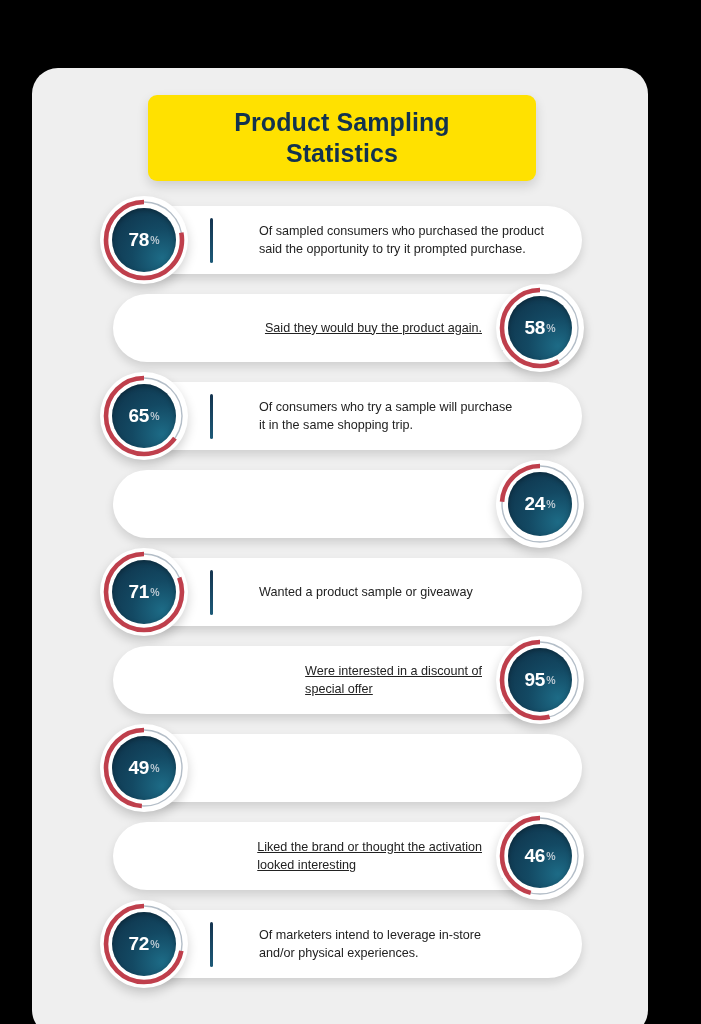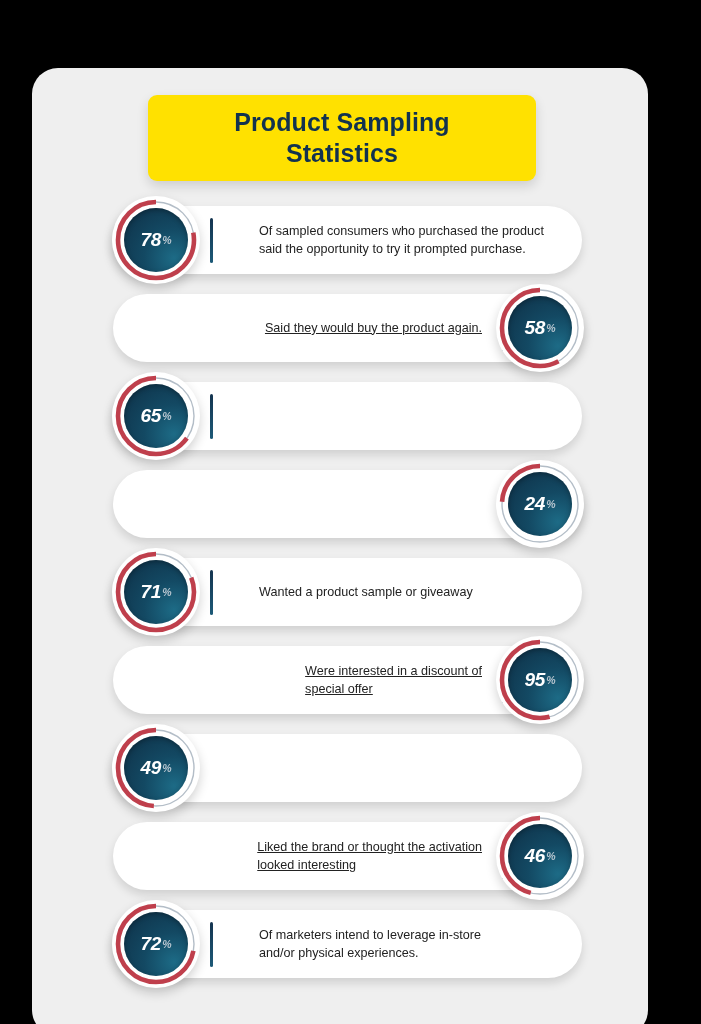--- a/index.html
+++ b/index.html
@@ -79,22 +79,22 @@
   .row.right-circle .stat-text{ text-align:left;text-decoration:underline; }
 
   
   .gauge{
     position:absolute;
     top:0; width:88px; height:88px;
     border-radius:50%;
     background:#ffffff;
     box-shadow:0 5px 11px rgba(0,0,0,.18);
   }
-  .row.left-circle  .gauge{ left:80px;font-style:italic; }
-  .row.right-circle .gauge{ left:464px;font-style:italic; }
+  .row.left-circle  .gauge{ left:68px; }
+  .row.right-circle .gauge{ left:464px; }
 
   .gauge svg{ position:absolute; left:0; top:0; width:88px; height:88px; }
 
   .gauge-core{
     position:absolute;
     left:12px; top:12px;
     width:64px; height:64px;
     border-radius:50%;
     background:radial-gradient(circle at 78% 78%, #1d6b86 0%, #134963 42%, #0e2f46 100%);
     display:flex; align-items:center; justify-content:center;
@@ -156,20 +156,22 @@
           <div class="gauge-core">
             <span class="gauge-value">58</span>
             <span class="gauge-pct">%</span>
           </div>
         </div>
       </div>
       <div class="row left-circle" style="top: 304px;">
         <div class="pill"></div>
         <div class="text-wrap">
           <div class="accent-bar"></div>
+          <div class="stat-text">Of consumers who try a sample will purchase
+it in the same shopping trip.</div>
         </div>
         <div class="gauge">
           <svg viewBox="0 0 88 88">
             <circle cx="44" cy="44" r="38" fill="none" stroke="#9aa7b4" stroke-width="1.4" opacity="0.75"></circle>
             <circle cx="44" cy="44" r="38" fill="none" stroke="#bf3f4c" stroke-width="4.6" stroke-linecap="butt" stroke-dasharray="155.19 83.57" transform="rotate(-90 44 44) scale(1,-1) translate(0,-88)"></circle>
           </svg>
           <div class="gauge-core">
             <span class="gauge-value">65</span>
             <span class="gauge-pct">%</span>
           </div>

